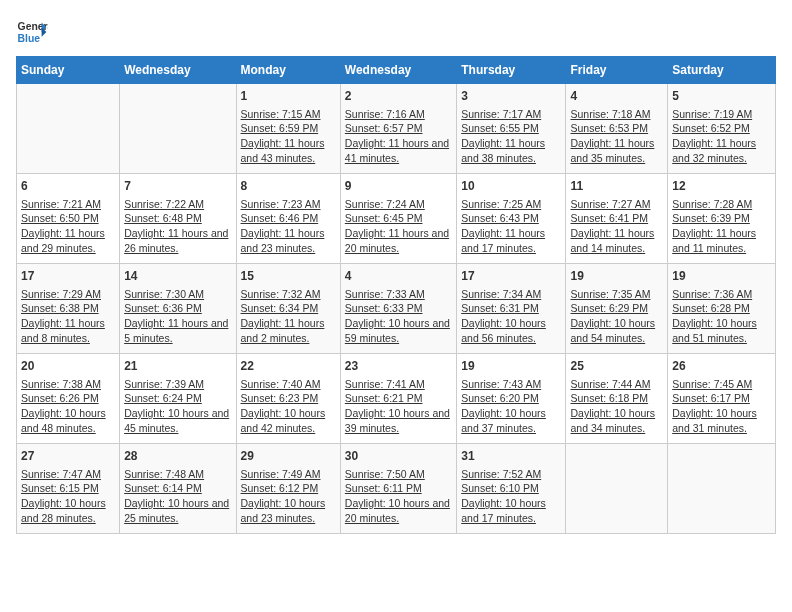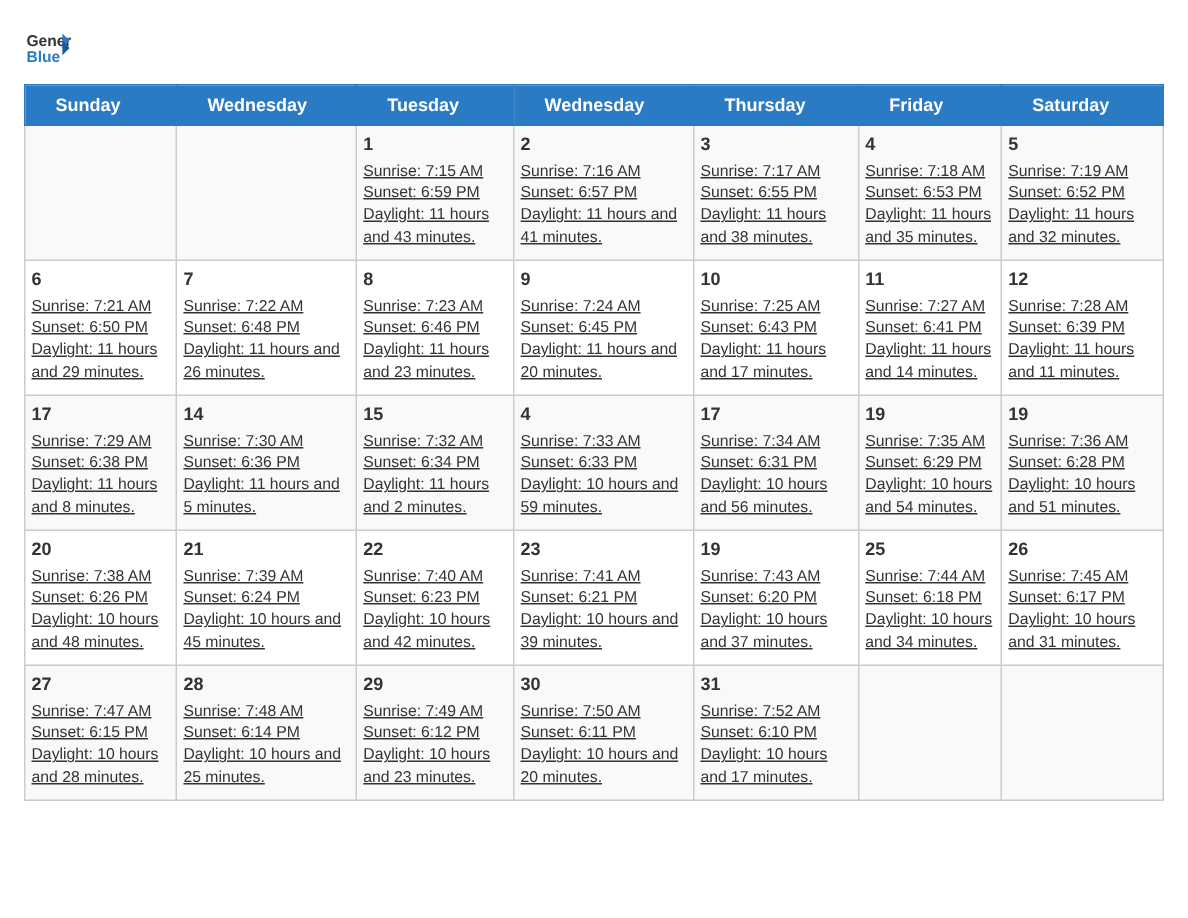--- a/index.html
+++ b/index.html
@@ -38,21 +38,21 @@
       color: #555;
     }
     table {
       width: 100%;
       border-collapse: collapse;
       font-size: 11px;
     }
     thead tr th {
       background-color: #2a7ac4;
       color: #fff;
-      padding: 6px 20px;
+      padding: 6px 4px;
       text-align: left;
       font-size: 12px;
       font-weight: bold;
       border: 1px solid #2a7ac4;
     }
     tbody tr td {
       border: 1px solid #ccc;
       vertical-align: top;
       padding: 4px;
       min-height: 70px;
@@ -92,21 +92,21 @@
     <div class="main-title"></div>
     <div class="subtitle"></div>
   </div>
 </div>
 
 <table>
   <thead>
     <tr>
     <th>Sunday</th>
         <th>Wednesday</th>
-        <th>Tuesday</th>
+        <th>Monday</th>
         <th>Wednesday</th>
         <th>Thursday</th>
         <th>Friday</th>
         <th>Saturday</th>
       </tr>
   </thead>
   <tbody id="calendar-body">
   <tr>
         <td></td>
         <td></td>

